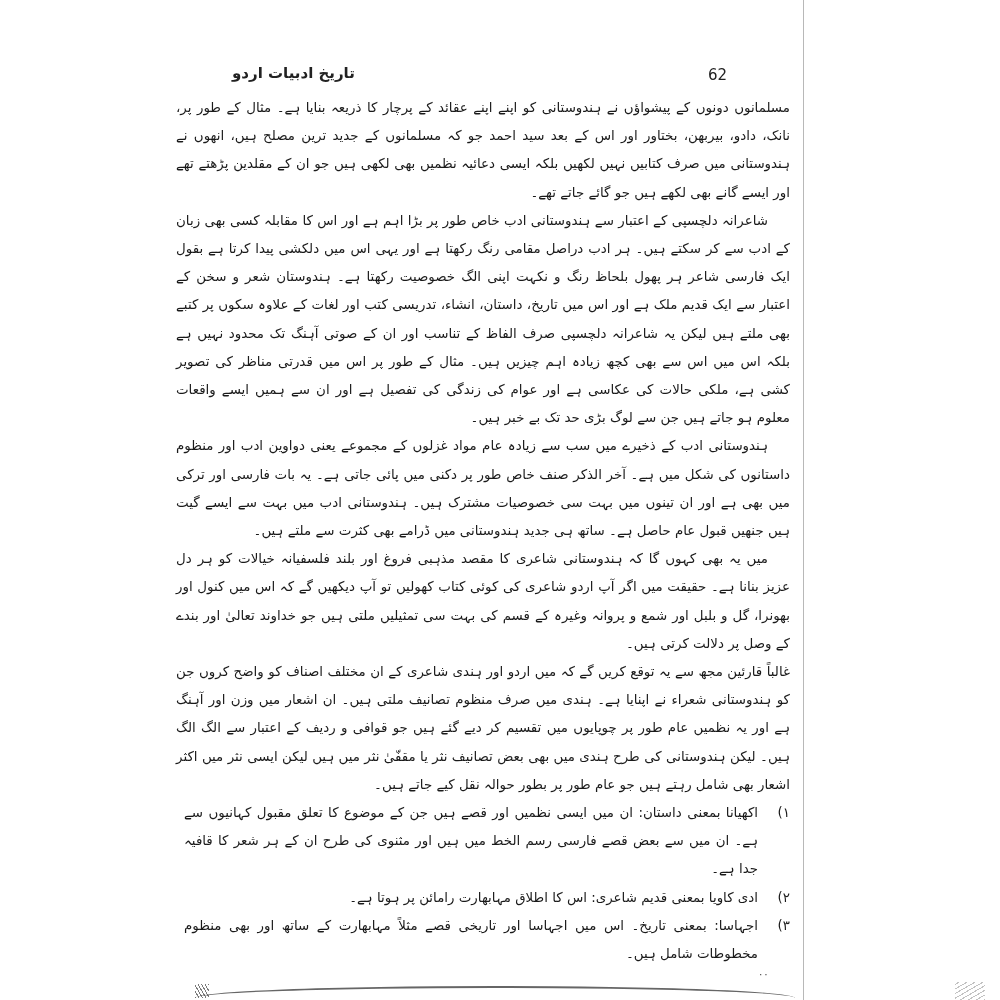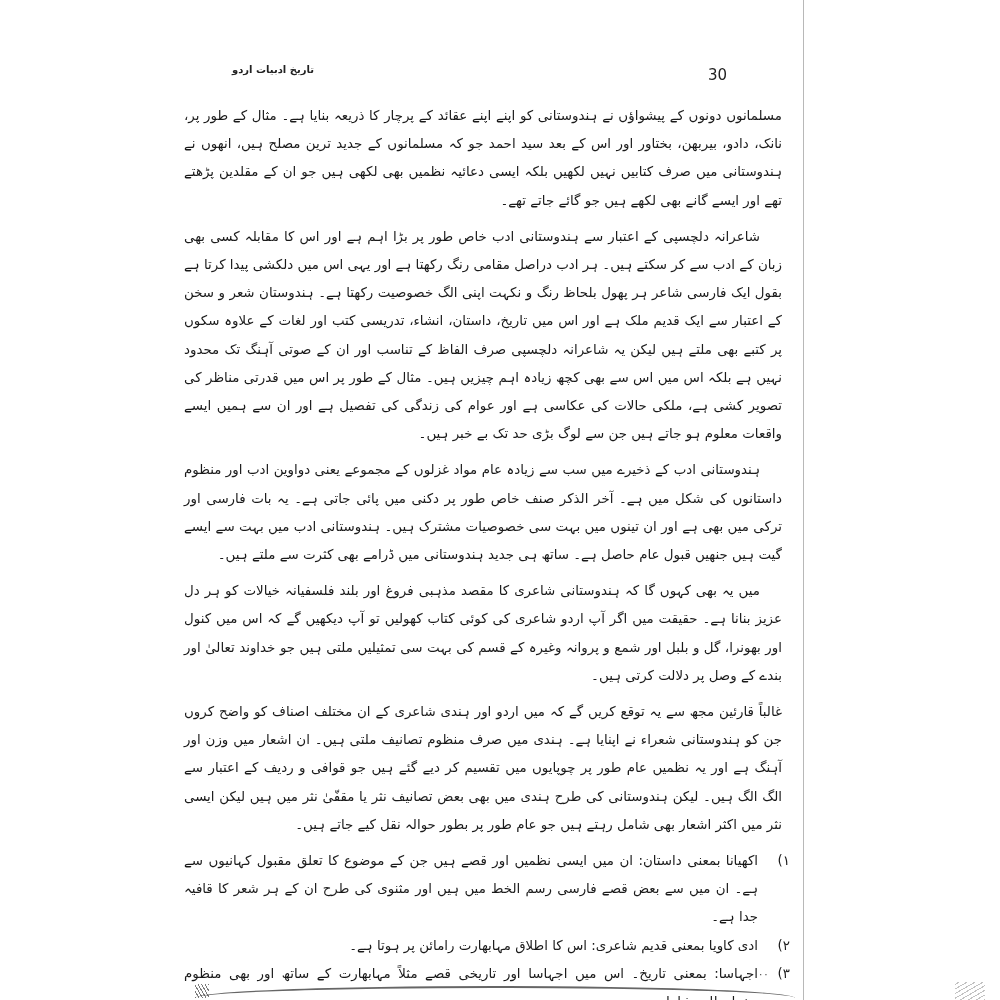--- a/index.html
+++ b/index.html
@@ -2,27 +2,27 @@
 <html><head>
 <meta charset="utf-8">
 <style>
   html, body { margin:0; padding:0; }
   body {
     width:1000px; height:1000px; background:#ffffff; position:relative; overflow:hidden;
     font-family:"DejaVu Sans", sans-serif; color:#1a1a1a;
   }
   .page { position:absolute; left:0; top:0; width:1000px; height:1000px; }
   .edge-line { position:absolute; left:803px; top:0; width:1px; height:1000px; background:#b8b8b8; }
-  .header-title { position:absolute; left:232px; top:64px; font-size:10px; direction:rtl; font-weight:bold; color:#222; }
+  .header-title { position:absolute; left:232px; top:64px; font-size:15px; direction:rtl; font-weight:bold; color:#222; }
   .page-number { position:absolute; left:708px; top:66px; font-size:15px; direction:rtl; color:#222; }
   .body-text {
     position:absolute; left:176px; top:94px; width:614px;
     direction:rtl; text-align:justify; font-size:13.4px; line-height:28.2px; color:#1a1a1a;
   }
-  .body-text p { margin:8px; text-align-last:right; }
+  .body-text p { margin:0; text-align-last:right; }
   .body-text p.indent { text-indent:22px; }
   .list-item { display:flex; direction:rtl; }
   .list-marker { flex:0 0 32px; text-align:right; }
   .list-body { flex:1; text-align:justify; text-align-last:right;margin-left:8px; }
   .footer-mark { position:absolute; left:758px; top:968px; font-size:10px; color:#444; }
   .scan-smudge {
     position:absolute; left:195px; top:986px; width:600px; height:10px;
     border-top:2px solid #333; border-radius:50% 50% 0 0 / 100% 100% 0 0; opacity:.75;
   }
   .scan-hatch { position:absolute; left:195px; top:984px; width:14px; height:14px;
@@ -30,21 +30,21 @@
   .right-hatch { position:absolute; left:955px; top:982px; width:30px; height:18px;
     background:repeating-linear-gradient(-30deg,#999 0 1px,transparent 1px 4px); opacity:.6; }
 </style>
 </head>
 <body>
 
 <div class="page">
   <div class="edge-line"></div>
 
   <div class="header-title">تاریخ ادبیات اردو</div>
-  <div class="page-number">30</div>
+  <div class="page-number">62</div>
 
   <div class="body-text">
     <p>مسلمانوں دونوں کے پیشواؤں نے ہندوستانی کو اپنے اپنے عقائد کے پرچار کا ذریعہ بنایا ہے۔ مثال کے طور پر، نانک، دادو، بیربھن، بختاور اور اس کے بعد سید احمد جو کہ مسلمانوں کے جدید ترین مصلح ہیں، انھوں نے ہندوستانی میں صرف کتابیں نہیں لکھیں بلکہ ایسی دعائیہ نظمیں بھی لکھی ہیں جو ان کے مقلدین پڑھتے تھے اور ایسے گانے بھی لکھے ہیں جو گائے جاتے تھے۔</p>
     <p class="indent">شاعرانہ دلچسپی کے اعتبار سے ہندوستانی ادب خاص طور پر بڑا اہم ہے اور اس کا مقابلہ کسی بھی زبان کے ادب سے کر سکتے ہیں۔ ہر ادب دراصل مقامی رنگ رکھتا ہے اور یہی اس میں دلکشی پیدا کرتا ہے بقول ایک فارسی شاعر ہر پھول بلحاظ رنگ و نکہت اپنی الگ خصوصیت رکھتا ہے۔ ہندوستان شعر و سخن کے اعتبار سے ایک قدیم ملک ہے اور اس میں تاریخ، داستان، انشاء، تدریسی کتب اور لغات کے علاوہ سکوں پر کتبے بھی ملتے ہیں لیکن یہ شاعرانہ دلچسپی صرف الفاظ کے تناسب اور ان کے صوتی آہنگ تک محدود نہیں ہے بلکہ اس میں اس سے بھی کچھ زیادہ اہم چیزیں ہیں۔ مثال کے طور پر اس میں قدرتی مناظر کی تصویر کشی ہے، ملکی حالات کی عکاسی ہے اور عوام کی زندگی کی تفصیل ہے اور ان سے ہمیں ایسے واقعات معلوم ہو جاتے ہیں جن سے لوگ بڑی حد تک بے خبر ہیں۔</p>
     <p class="indent">ہندوستانی ادب کے ذخیرے میں سب سے زیادہ عام مواد غزلوں کے مجموعے یعنی دواوین ادب اور منظوم داستانوں کی شکل میں ہے۔ آخر الذکر صنف خاص طور پر دکنی میں پائی جاتی ہے۔ یہ بات فارسی اور ترکی میں بھی ہے اور ان تینوں میں بہت سی خصوصیات مشترک ہیں۔ ہندوستانی ادب میں بہت سے ایسے گیت ہیں جنھیں قبول عام حاصل ہے۔ ساتھ ہی جدید ہندوستانی میں ڈرامے بھی کثرت سے ملتے ہیں۔</p>
     <p class="indent">میں یہ بھی کہوں گا کہ ہندوستانی شاعری کا مقصد مذہبی فروغ اور بلند فلسفیانہ خیالات کو ہر دل عزیز بنانا ہے۔ حقیقت میں اگر آپ اردو شاعری کی کوئی کتاب کھولیں تو آپ دیکھیں گے کہ اس میں کنول اور بھونرا، گل و بلبل اور شمع و پروانہ وغیرہ کے قسم کی بہت سی تمثیلیں ملتی ہیں جو خداوند تعالیٰ اور بندے کے وصل پر دلالت کرتی ہیں۔</p>
     <p>غالباً قارئین مجھ سے یہ توقع کریں گے کہ میں اردو اور ہندی شاعری کے ان مختلف اصناف کو واضح کروں جن کو ہندوستانی شعراء نے اپنایا ہے۔ ہندی میں صرف منظوم تصانیف ملتی ہیں۔ ان اشعار میں وزن اور آہنگ ہے اور یہ نظمیں عام طور پر چوپایوں میں تقسیم کر دیے گئے ہیں جو قوافی و ردیف کے اعتبار سے الگ الگ ہیں۔ لیکن ہندوستانی کی طرح ہندی میں بھی بعض تصانیف نثر یا مقفّیٰ نثر میں ہیں لیکن ایسی نثر میں اکثر اشعار بھی شامل رہتے ہیں جو عام طور پر بطور حوالہ نقل کیے جاتے ہیں۔</p>
 
     <div class="list-item">
       <span class="list-marker">۱)</span>

